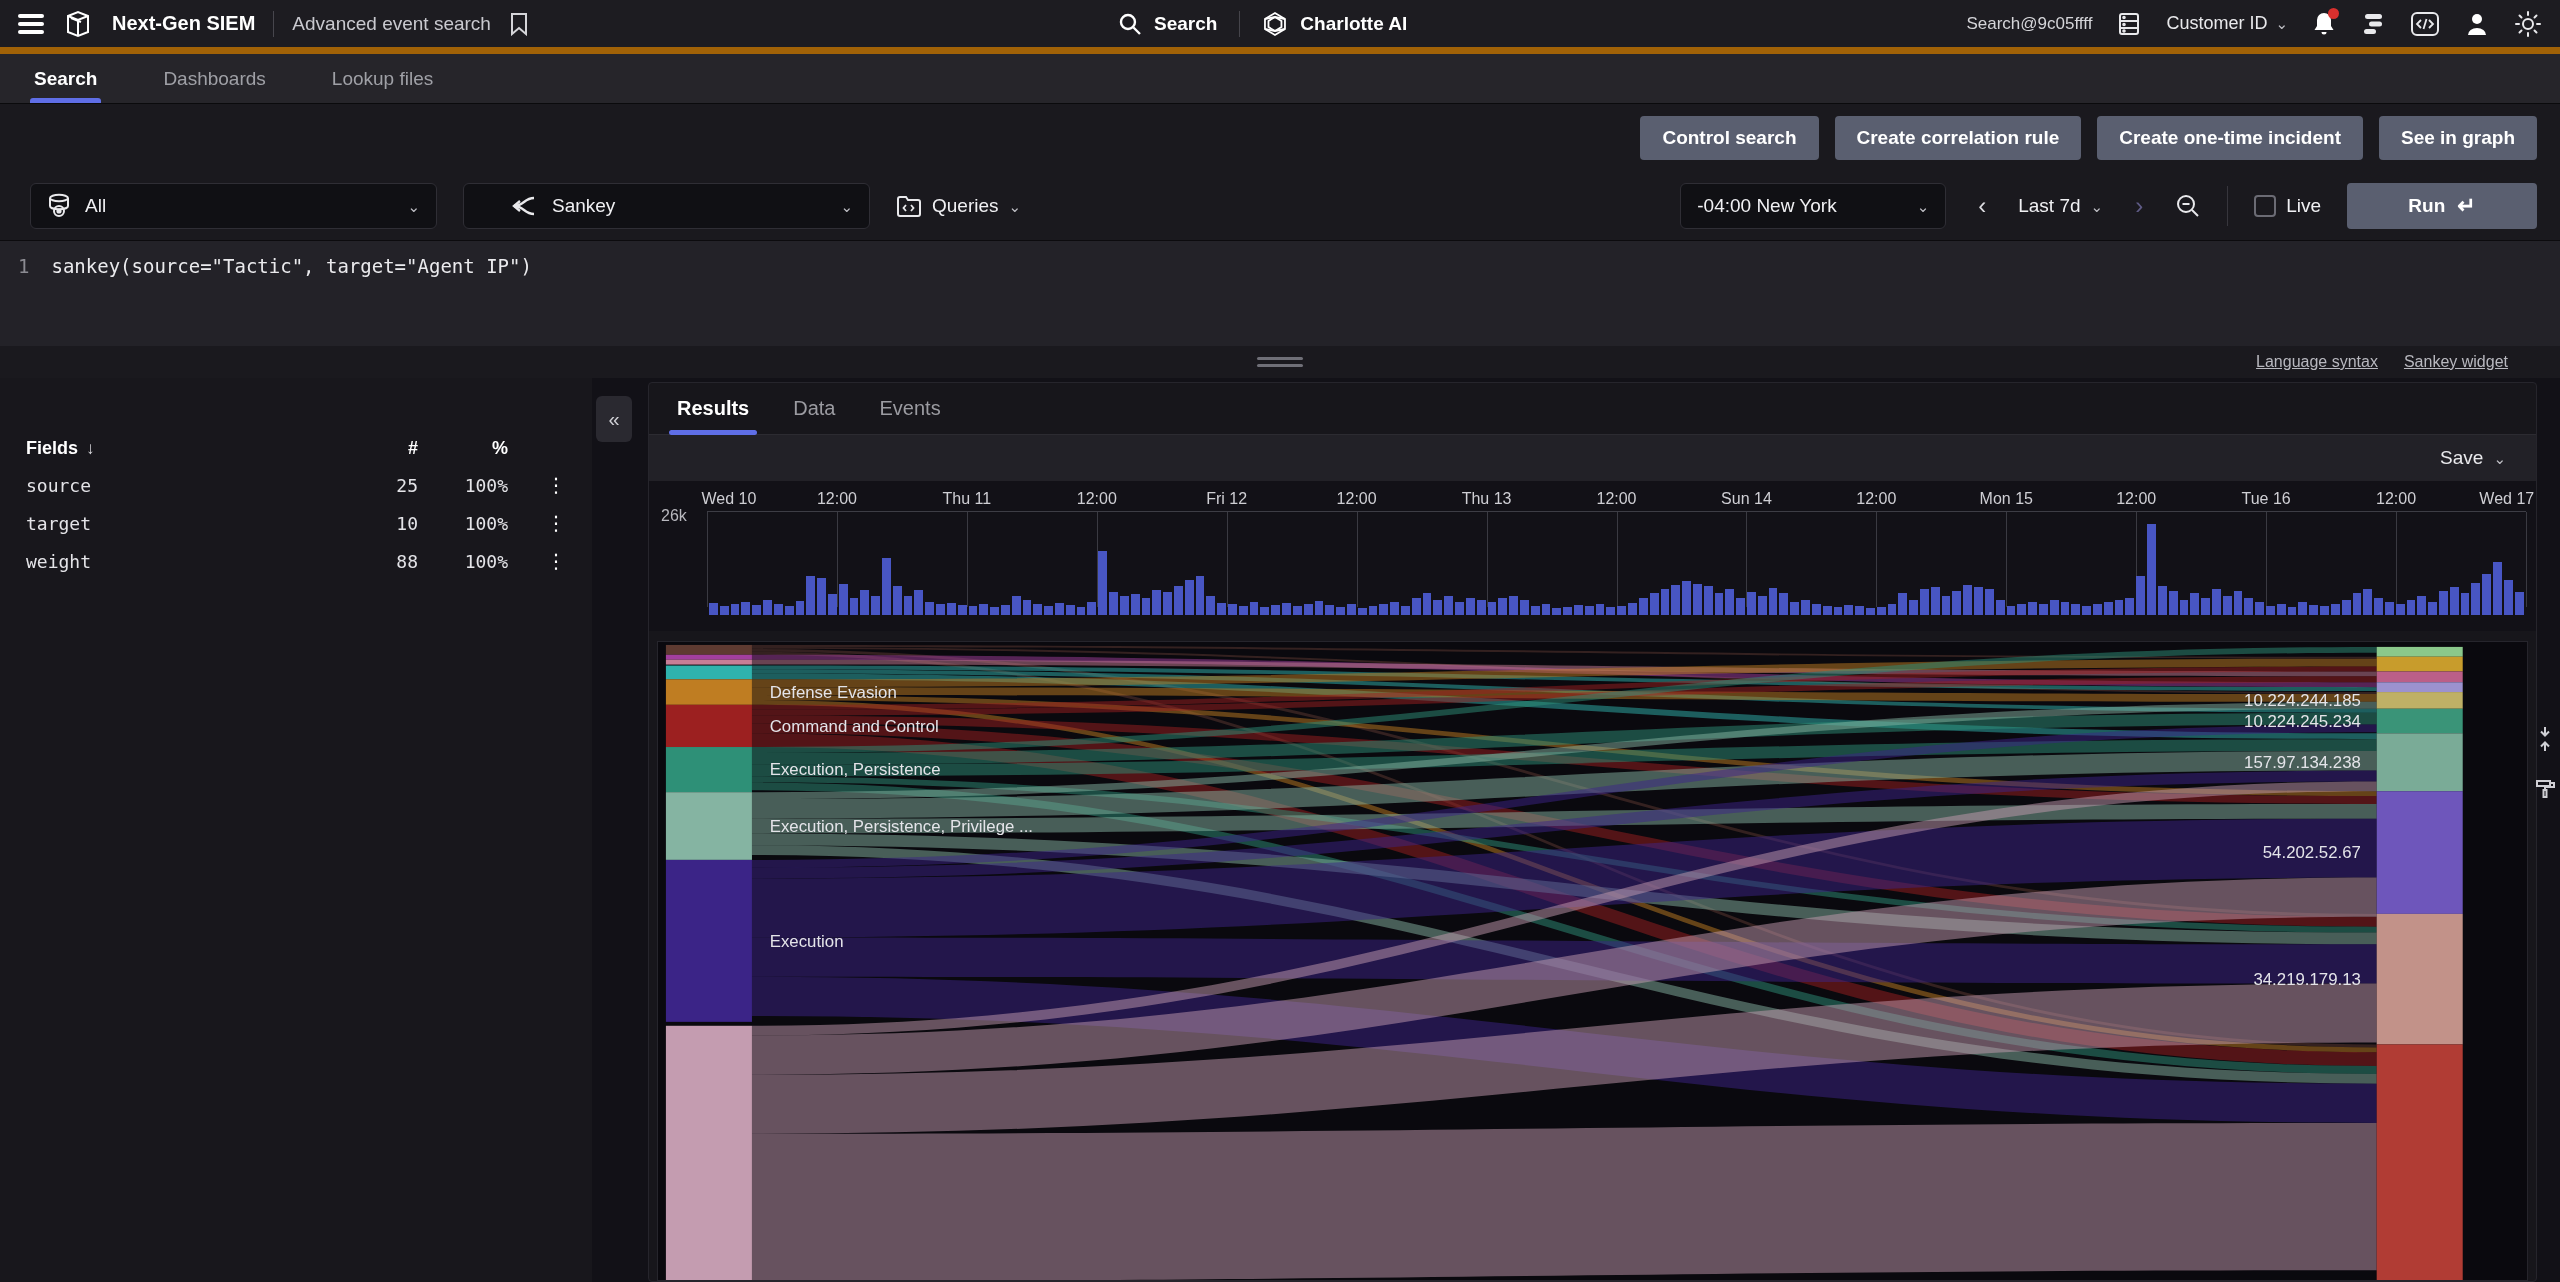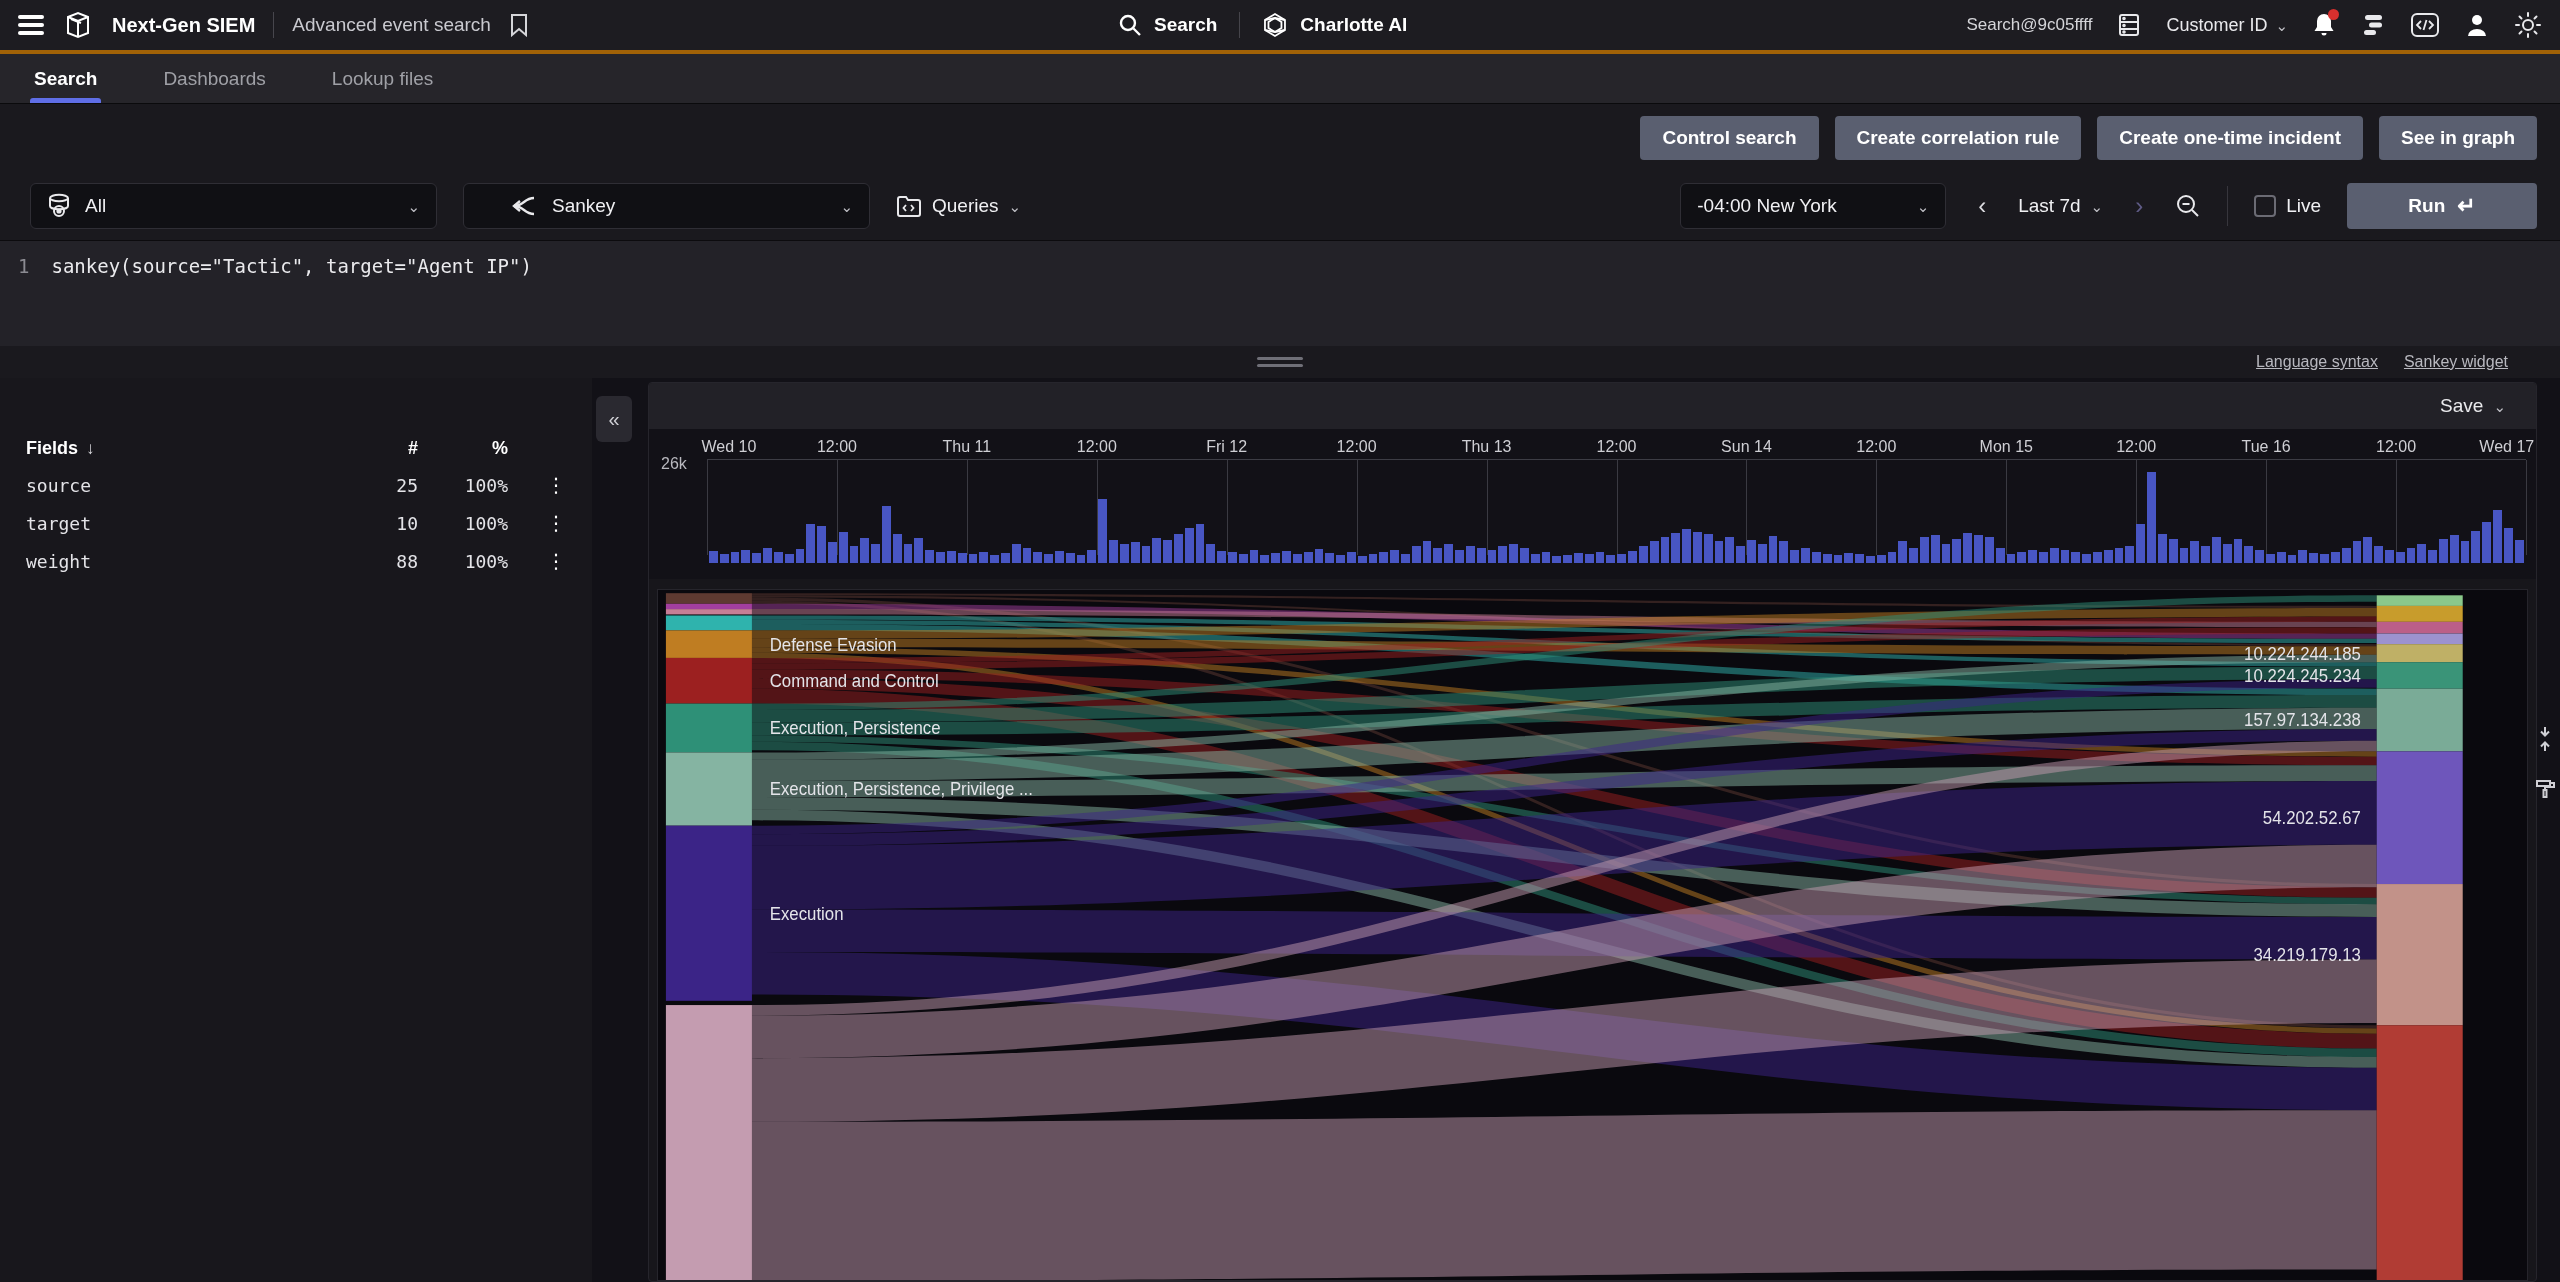--- a/index.html
+++ b/index.html
@@ -2,21 +2,21 @@
 <html><head>
 <meta charset="utf-8">
 <style>
   * { margin:0; padding:0; box-sizing:border-box; }
   html,body { width:2560px; height:1282px; overflow:hidden; }
   body { background:#121117; font-family:"Liberation Sans", sans-serif; color:#e9e9ec; position:relative; }
   .row { display:flex; align-items:center; }
   svg.ic { display:block; }
 
   
-  .topbar { height:54px; background:#1d1c21; border-bottom:4px solid #a16207; display:flex; align-items:center; padding:0 18px; position:relative; }
+  .topbar { height:54px; background:#1d1c21; border-bottom:7px solid #a16207; display:flex; align-items:center; padding:0 18px; position:relative; }
   .topbar .left, .topbar .right { display:flex; align-items:center; gap:18px; }
   .topbar .center { position:absolute; left:50%; top:0; height:100%; transform:translateX(-56%); display:flex; align-items:center; gap:22px; }
   .topbar .right { margin-left:auto; gap:24px; }
   .burger { width:26px; cursor:pointer; }
   .burger div { height:4px; background:#fff; border-radius:2px; margin:4px 0; }
   .prod-title { font-size:20px; font-weight:bold; color:#fff; }
   .vdiv { width:1px; height:26px; background:#47464d; }
   .page-title { font-size:19px; color:#c9c9cf; }
   .tb-label { font-size:19px; font-weight:bold; color:#fff; }
   .tenant { font-size:17px; color:#d5d5d9; }
@@ -330,20 +330,25 @@
         <span class="c2">88</span>
         <span class="c3">100%</span>
         <span class="c4 kebab">⋮</span>
       </div>
     </div>
   </aside>
 
   <div class="collapse-tab">«</div>
 
   <section class="results">
+    <div class="rtabs">
+      <div class="rtab active">Results</div>
+      <div class="rtab">Data</div>
+      <div class="rtab">Events</div>
+    </div>
     <div class="saverow">
       <span class="savebtn">
         <span>Save</span>
         <span class="chev">⌄</span>
       </span>
     </div>
     <div class="hist">
       <span class="ymaxlab">26k</span>
       <div class="haxis">
           <span class="tick" style="left: 0%; transform: translateX(-10%); text-align: right;">Wed 10</span>

